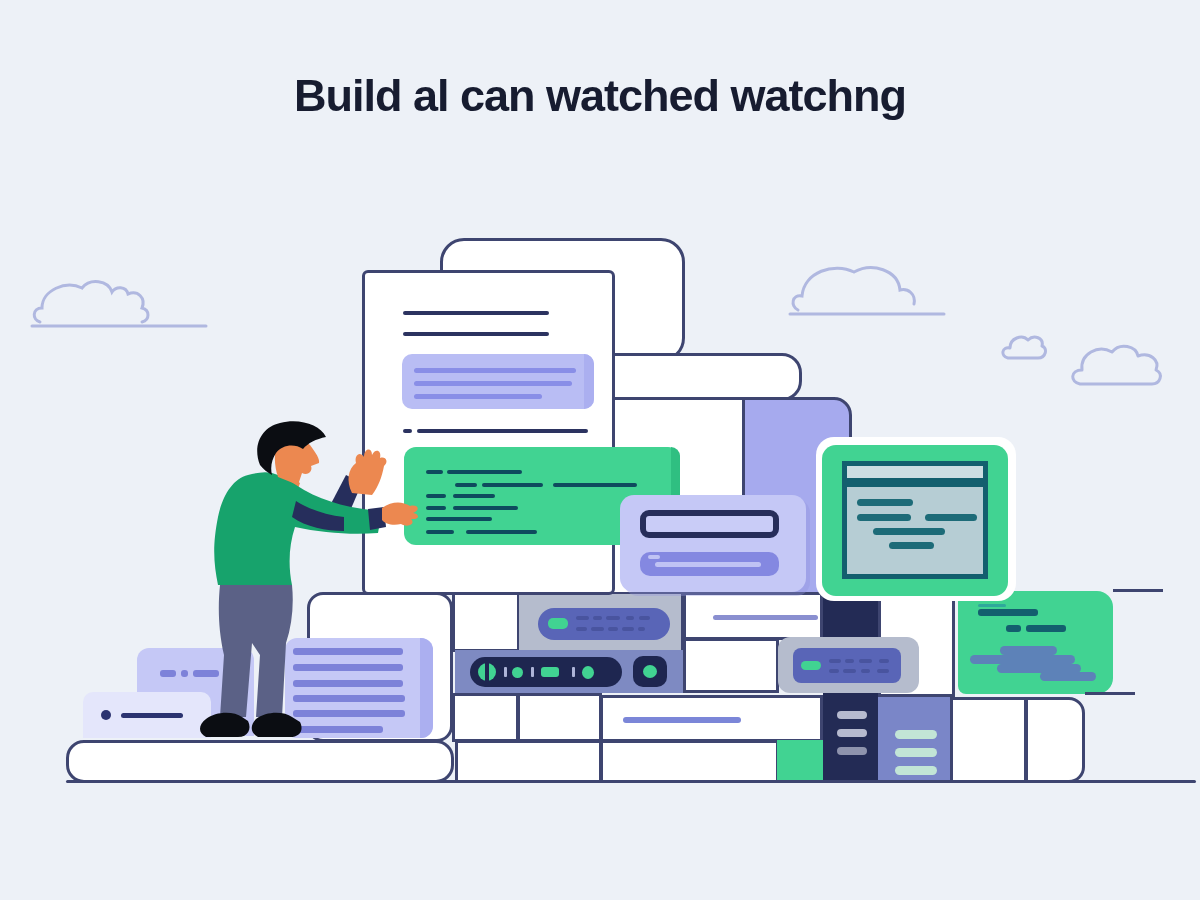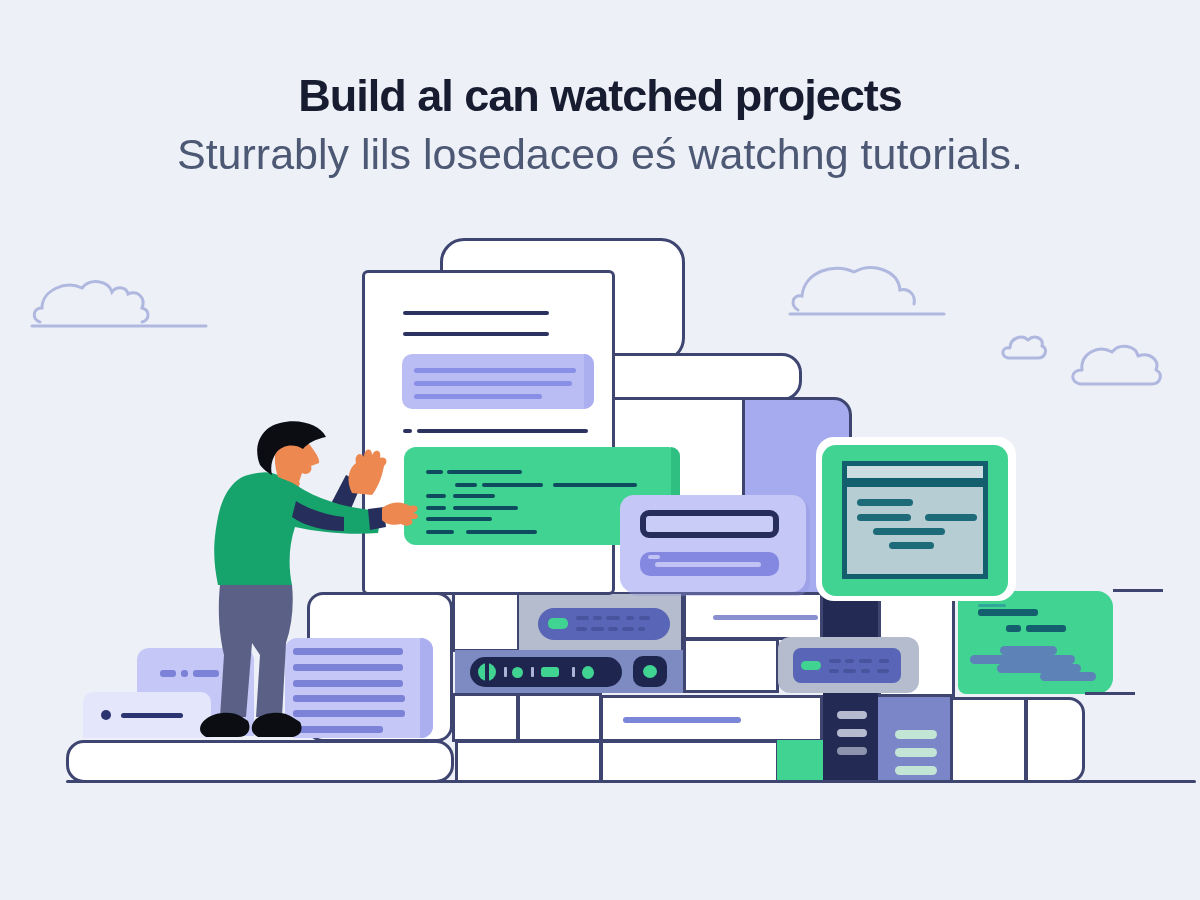--- a/index.html
+++ b/index.html
@@ -31,22 +31,21 @@
   .pause-circle{position:absolute;width:18px;height:18px;border-radius:50%;background:var(--green);}
   .pause-circle::after{content:"";position:absolute;left:7px;top:-1px;width:4px;height:20px;background:var(--navy-deep);}
   .tick{position:absolute;width:3px;height:10px;background:#aeb4d8;border-radius:1px;}
   svg{display:block;}
 </style>
 </head>
 <body>
 
 <div class="canvas">
 
-  <h1 class="ttl">Build al can watched projects</h1>
-  <p class="sub">Sturrably lils losedaceo eś watchng tutorials.</p>
+  <h1 class="ttl">Build al can watched watchng</h1>
 
   <div class="abs" style="left:0;top:0;width:1200px;height:900px;">
 
     <svg class="abs" style="left:28px;top:270px;" width="185" height="64" viewBox="0 0 185 64">
       <path d="M12,52 C4,50 4,38 14,38 C14,20 38,10 54,18 C62,8 80,10 84,22 C88,16 98,16 100,24 C110,20 118,28 114,38 C122,40 122,50 114,52" fill="none" stroke="var(--cloud)" stroke-width="3" stroke-linecap="round"></path>
       <line x1="4" y1="56" x2="178" y2="56" stroke="var(--cloud)" stroke-width="3" stroke-linecap="round"></line>
     </svg>
     <svg class="abs" style="left:788px;top:260px;" width="162" height="62" viewBox="0 0 162 62">
       <path d="M10,50 C2,46 4,34 14,36 C16,12 46,2 66,12 C84,2 110,10 112,30 C120,28 128,34 126,44" fill="none" stroke="var(--cloud)" stroke-width="3" stroke-linecap="round"></path>
       <line x1="2" y1="54" x2="156" y2="54" stroke="var(--cloud)" stroke-width="3" stroke-linecap="round"></line>

